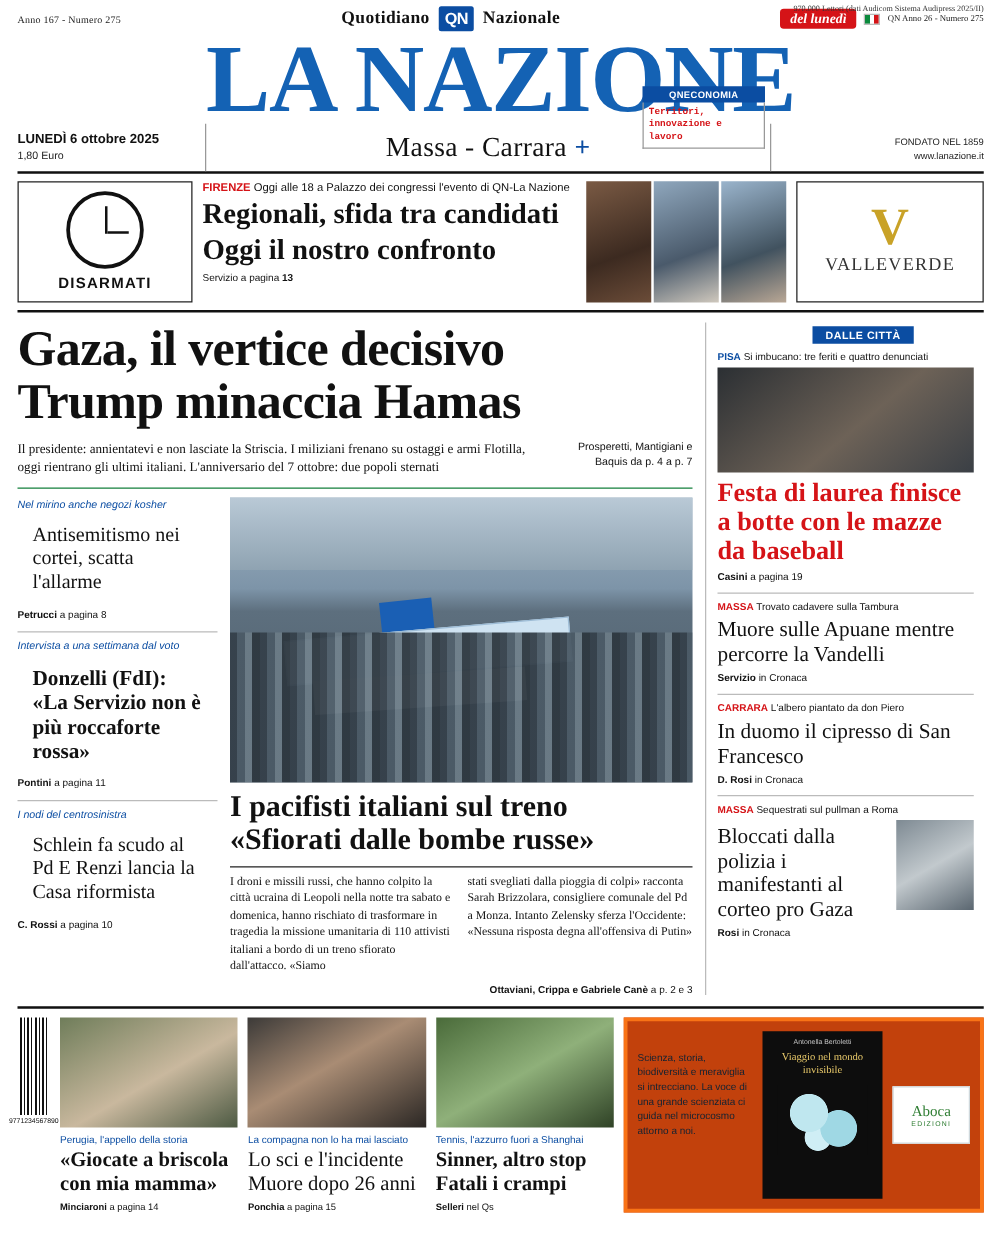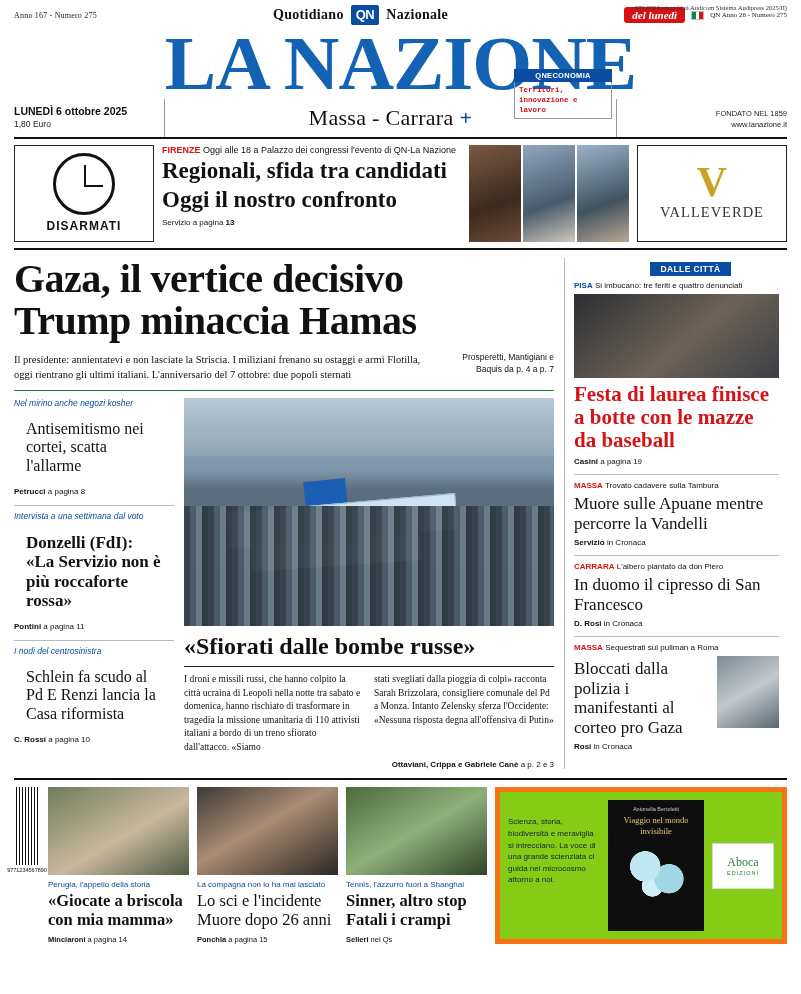--- a/index.html
+++ b/index.html
@@ -133,21 +133,21 @@
   .bcell { width:148px; }
   .bcell .img { width:100%; height:88px; }
   .b1 { background:linear-gradient(150deg,#6f7d5a,#c9b89e 55%,#4d5a43); }
   .b2 { background:linear-gradient(150deg,#3c3a38,#a98c74 45%,#2b2724); }
   .b3 { background:linear-gradient(150deg,#4a6b3a,#8fb07a 50%,#2f4226); }
   .bcell .bk { font-family:"Liberation Sans", sans-serif; font-size:8px; color:#0b4da2; margin:5px 0 3px; }
   .bcell h3 { margin:0; font-family:"Liberation Serif", serif; font-size:16.5px; line-height:1.14; font-weight:700; }
   .bcell h3.light { font-weight:400; }
   .bcell .sig { font-family:"Liberation Sans", sans-serif; font-size:7.5px; margin-top:5px; }
   .bcell .sig b { font-weight:700; }
-  .adbox { flex:1; border:5px solid #f97316; background:#84cc16; display:flex; padding:8px; gap:8px; }
+  .adbox { flex:1; border:3px solid #f97316; background:#c2410c; display:flex; padding:8px; gap:8px; }
   .ad-text { width:92px; font-family:"Liberation Sans", sans-serif; font-size:8px; line-height:1.45; color:#123; padding-top:16px; }
   .ad-cover { width:96px; background:#0d0d0d; color:#eee; padding:6px 5px; }
   .ad-cover .t1 { font-family:"Liberation Sans", sans-serif; font-size:5.5px; text-align:center; color:#c9c9c9; }
   .ad-cover .t2 { font-family:"Liberation Serif", serif; font-size:8.5px; text-align:center; color:#e8c96a; line-height:1.2; margin-top:3px; }
   .ad-cover .blob { margin:8px auto 0; width:72px; height:56px; background:radial-gradient(circle at 35% 40%, #bfe7ef 0 26%, transparent 27%), radial-gradient(circle at 68% 62%, #9fd8e4 0 24%, transparent 25%), radial-gradient(circle at 45% 75%, #cfeef5 0 18%, transparent 19%), #0d0d0d; }
   .ad-logo { width:62px; border:1px solid #cfd8dc; background:#fff; display:flex; flex-direction:column; align-items:center; justify-content:center; height:46px; align-self:center; }
   .ad-logo .l1 { font-family:"Liberation Serif", serif; font-size:12px; color:#2e7d32; }
   .ad-logo .l2 { font-family:"Liberation Sans", sans-serif; font-size:5.5px; color:#2e7d32; letter-spacing:1px; }
 </style>
 </head>
@@ -252,20 +252,21 @@
 
         <div class="col-photo">
           <div class="photo-main">
             <div class="ph-roof"></div>
             <div class="ph-flag"></div>
             <div class="ph-banner"></div>
             <div class="ph-banner2"></div>
             <div class="ph-crowd"></div>
           </div>
           <div class="photo-cap">
+            <h3>I pacifisti italiani sul treno</h3>
             <h3>«Sfiorati dalle bombe russe»</h3>
           </div>
           <div class="photo-body">
             <p>I droni e missili russi, che hanno colpito la città ucraina di Leopoli nella notte tra sabato e domenica, hanno rischiato di trasformare in tragedia la missione umanitaria di 110 attivisti italiani a bordo di un treno sfiorato dall'attacco. «Siamo</p>
             <p>stati svegliati dalla pioggia di colpi» racconta Sarah Brizzolara, consigliere comunale del Pd a Monza. Intanto Zelensky sferza l'Occidente: «Nessuna risposta degna all'offensiva di Putin»</p>
           </div>
           <div class="photo-sig"><b>Ottaviani, Crippa e Gabriele Canè</b> <span>a p. 2 e 3</span></div>
         </div>
       </div>
     </div>

